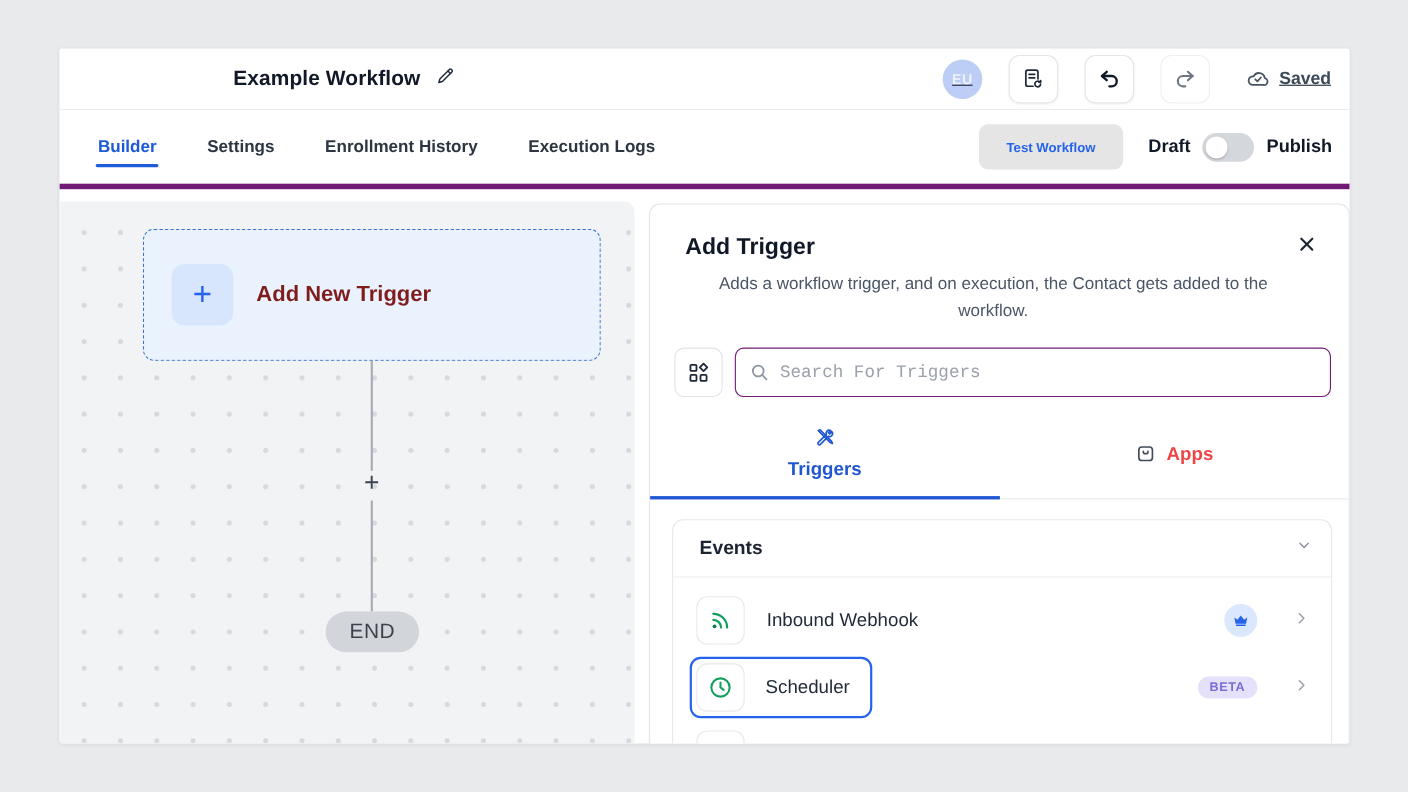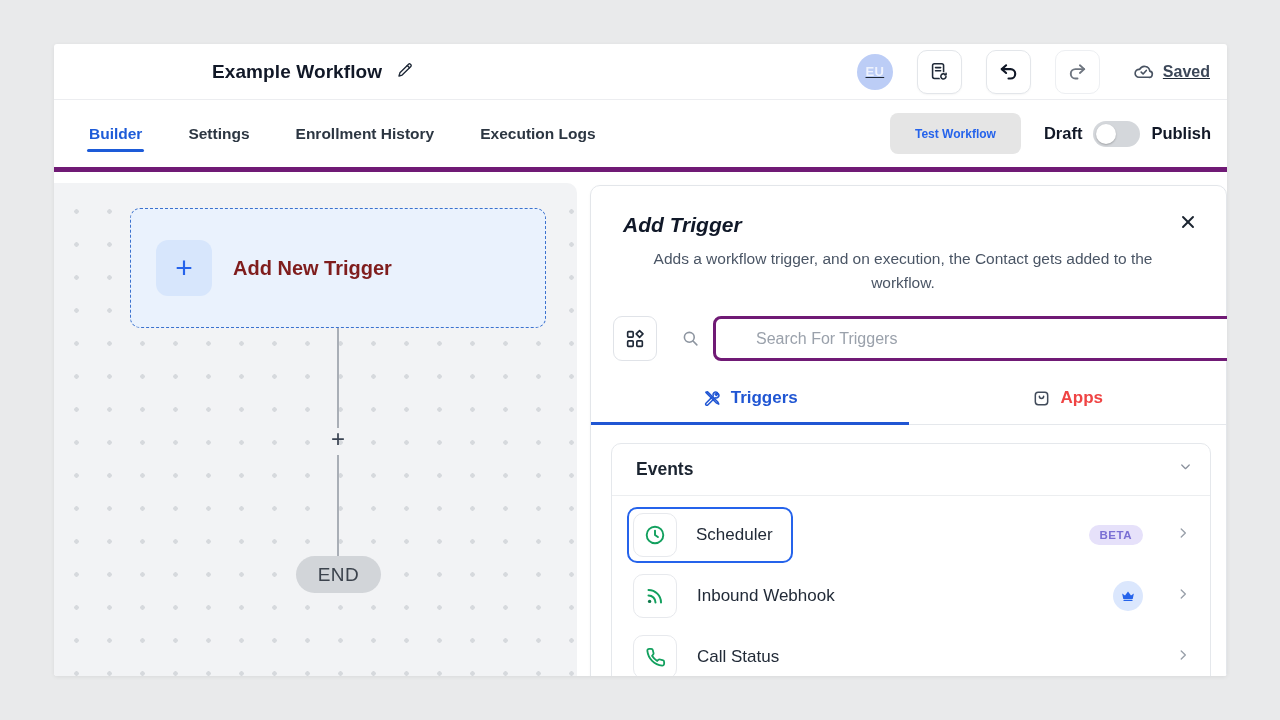--- a/index.html
+++ b/index.html
@@ -92,45 +92,45 @@
     background:#d2d5d9; border-radius:22px; display:flex; align-items:center; justify-content:center;
     font-size:19px; color:#3c434d; letter-spacing:.5px;
   }
   
   .panel {
     position:absolute; left:536px; top:141px; width:637px; height:600px;
     background:#fff; border:1px solid #e3e6ea; border-radius:10px;
     box-shadow:0 1px 3px rgba(0,0,0,.04);
   }
   .panel-head { padding:27px 30px 0 32px; position:relative; }
-  .panel-title { font-size:21px; font-weight:700; color:#101828;font-style:italic; }
+  .panel-title { font-size:21px; font-weight:700; color:#101828; }
   .close-btn { position:absolute; right:28px; top:26px; width:20px; height:20px; cursor:pointer; }
   .panel-desc {
     margin-top:10px; font-size:15.5px; line-height:1.55; color:#4a5565; max-width:560px;text-align:center;
   }
   .search-row { margin:21px 16px 0 22px; display:flex; gap:11px; }
   .grid-btn {
     width:44px; height:45px; background:#fff; border:1px solid #e0e3e8; border-radius:9px;
     display:flex; align-items:center; justify-content:center; cursor:pointer;
   }
   .search-wrap { position:relative; flex:1; }
   .search-input {
-    width:100%; height:45px; border:3px solid #701a75; border-radius:8px;
+    width:100%; height:45px; border:1px solid #701a75; border-radius:8px;
     padding:0 14px 0 40px; font-size:16px; color:#374151; outline:none;
-    font-family:Liberation Sans, sans-serif; background:#fff;margin-left:45px;
+    font-family:Liberation Mono, monospace; background:#fff;
   }
   .search-input::placeholder { color:#9aa1ab; }
   .search-icon { position:absolute; left:13px; top:13px; }
   .panel-tabs { margin-top:13px; display:flex; border-bottom:1px solid #e5e8ec; }
   .ptab {
     width:50%; display:flex; align-items:center; justify-content:center; gap:10px;
     padding:14px 0 16px; font-size:17px; font-weight:700; color:#ef4444;
     cursor:pointer; position:relative;
   }
-  .ptab.active { color:#2056d3; }
+  .ptab.active { color:#2056d3;flex-direction:column; }
   .ptab.active::after {
     content:""; position:absolute; left:0; right:0; bottom:-1px; height:3.5px; background:#2056d3;
   }
   .events-box { margin:18px 15px 0 20px; border:1px solid #e5e8ec; border-radius:10px; }
   .events-head {
     display:flex; align-items:flex-start; padding:15px 17px 15px 24px;
     border-bottom:1px solid #eceef0; cursor:pointer;
   }
   .events-title { font-size:17.5px; font-weight:700; color:#1b2430; }
   .events-head .chev { margin-left:auto; }
@@ -286,40 +286,20 @@
     <div class="events-box">
       <div class="events-head">
         <span class="events-title">Events</span>
         <span class="chev">
           <svg width="15" height="15" viewBox="0 0 24 24" fill="none" stroke="#8a919c" stroke-width="2" stroke-linecap="round" stroke-linejoin="round">
               <polyline points="6 9.5 12 15.5 18 9.5"></polyline>
             </svg>
         </span>
       </div>
       <div class="ev-list">
-
-        <div class="ev-row">
-          <div class="sel-box">
-            <div class="tile">
-              <svg width="24" height="24" viewBox="0 0 24 24" fill="none" stroke="#12a05e" stroke-width="1.9" stroke-linecap="round" stroke-linejoin="round">
-                <circle cx="12" cy="12" r="8.3"></circle>
-                <path d="M12 7.6V12l2.9 2.1"></path>
-              </svg>
-            </div>
-            <span class="ev-label">Scheduler</span>
-          </div>
-          <div class="row-right">
-            <span class="beta-pill">BETA</span>
-            <span>
-              <svg width="14" height="14" viewBox="0 0 24 24" fill="none" stroke="#9aa1ab" stroke-width="2.4" stroke-linecap="round" stroke-linejoin="round">
-                  <polyline points="9 5 16 12 9 19"></polyline>
-                </svg>
-            </span>
-          </div>
-        </div>
 
         <div class="ev-row">
           <div class="tile">
             <svg width="24" height="24" viewBox="0 0 24 24" fill="none" stroke="#12a05e" stroke-width="2" stroke-linecap="round">
               <path d="M5.5 11.5a7 7 0 0 1 7 7"></path>
               <path d="M5.5 6a12.5 12.5 0 0 1 12.5 12.5"></path>
               <circle cx="6.6" cy="17.4" r="1.7" fill="#0e7a4a" stroke="none"></circle>
             </svg>
           </div>
           <span class="ev-label">Inbound Webhook</span>
@@ -332,20 +312,40 @@
             </div>
             <span>
               <svg width="14" height="14" viewBox="0 0 24 24" fill="none" stroke="#9aa1ab" stroke-width="2.4" stroke-linecap="round" stroke-linejoin="round">
                   <polyline points="9 5 16 12 9 19"></polyline>
                 </svg>
             </span>
           </div>
         </div>
 
         <div class="ev-row">
+          <div class="sel-box">
+            <div class="tile">
+              <svg width="24" height="24" viewBox="0 0 24 24" fill="none" stroke="#12a05e" stroke-width="1.9" stroke-linecap="round" stroke-linejoin="round">
+                <circle cx="12" cy="12" r="8.3"></circle>
+                <path d="M12 7.6V12l2.9 2.1"></path>
+              </svg>
+            </div>
+            <span class="ev-label">Scheduler</span>
+          </div>
+          <div class="row-right">
+            <span class="beta-pill">BETA</span>
+            <span>
+              <svg width="14" height="14" viewBox="0 0 24 24" fill="none" stroke="#9aa1ab" stroke-width="2.4" stroke-linecap="round" stroke-linejoin="round">
+                  <polyline points="9 5 16 12 9 19"></polyline>
+                </svg>
+            </span>
+          </div>
+        </div>
+
+        <div class="ev-row">
           <div class="tile">
             <svg width="23" height="23" viewBox="0 0 24 24" fill="none" stroke="#12a05e" stroke-width="1.9" stroke-linecap="round" stroke-linejoin="round">
               <path d="M21 16.6v2a1.9 1.9 0 0 1-2.1 1.9A17.4 17.4 0 0 1 3.5 5.1 1.9 1.9 0 0 1 5.4 3h2a1.9 1.9 0 0 1 1.9 1.6c.12.86.32 1.7.6 2.5a1.9 1.9 0 0 1-.43 2L8.4 10.2a15.7 15.7 0 0 0 5.4 5.4l1.1-1.07a1.9 1.9 0 0 1 2-.43c.8.28 1.64.48 2.5.6A1.9 1.9 0 0 1 21 16.6z"></path>
             </svg>
           </div>
           <span class="ev-label">Call Status</span>
           <div class="row-right">
             <span>
               <svg width="14" height="14" viewBox="0 0 24 24" fill="none" stroke="#9aa1ab" stroke-width="2.4" stroke-linecap="round" stroke-linejoin="round">
                   <polyline points="9 5 16 12 9 19"></polyline>

